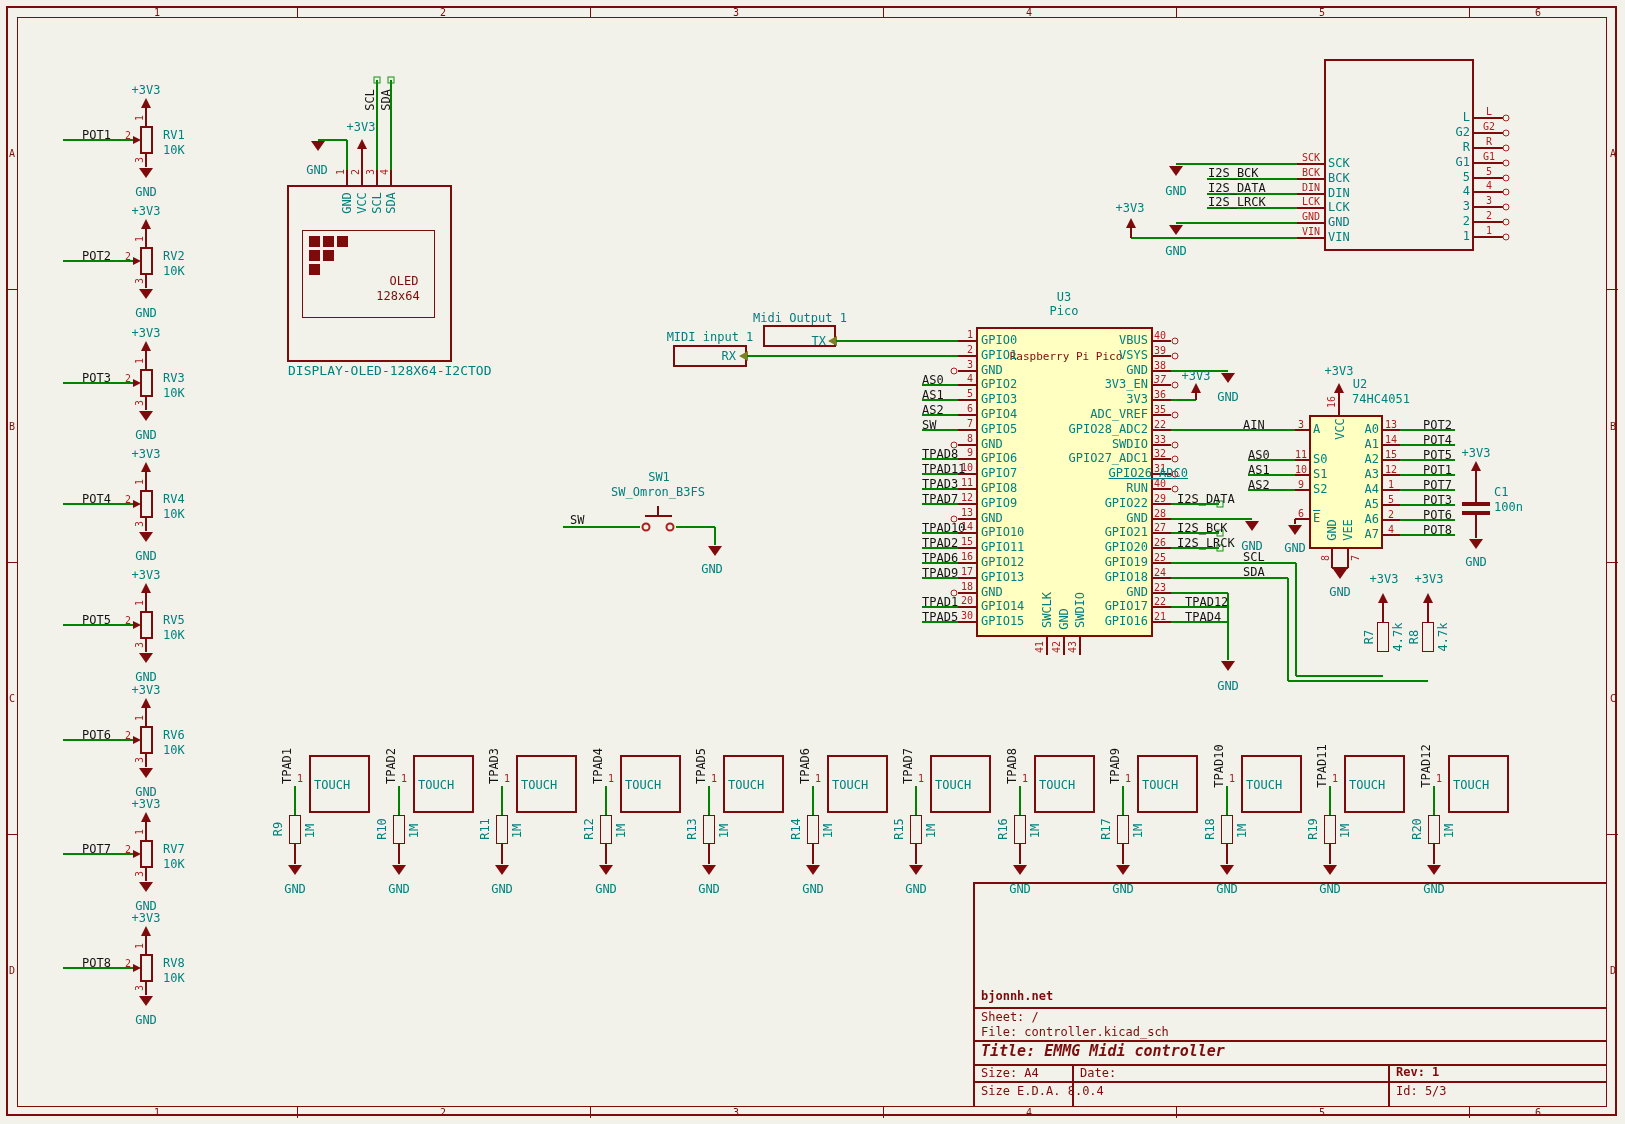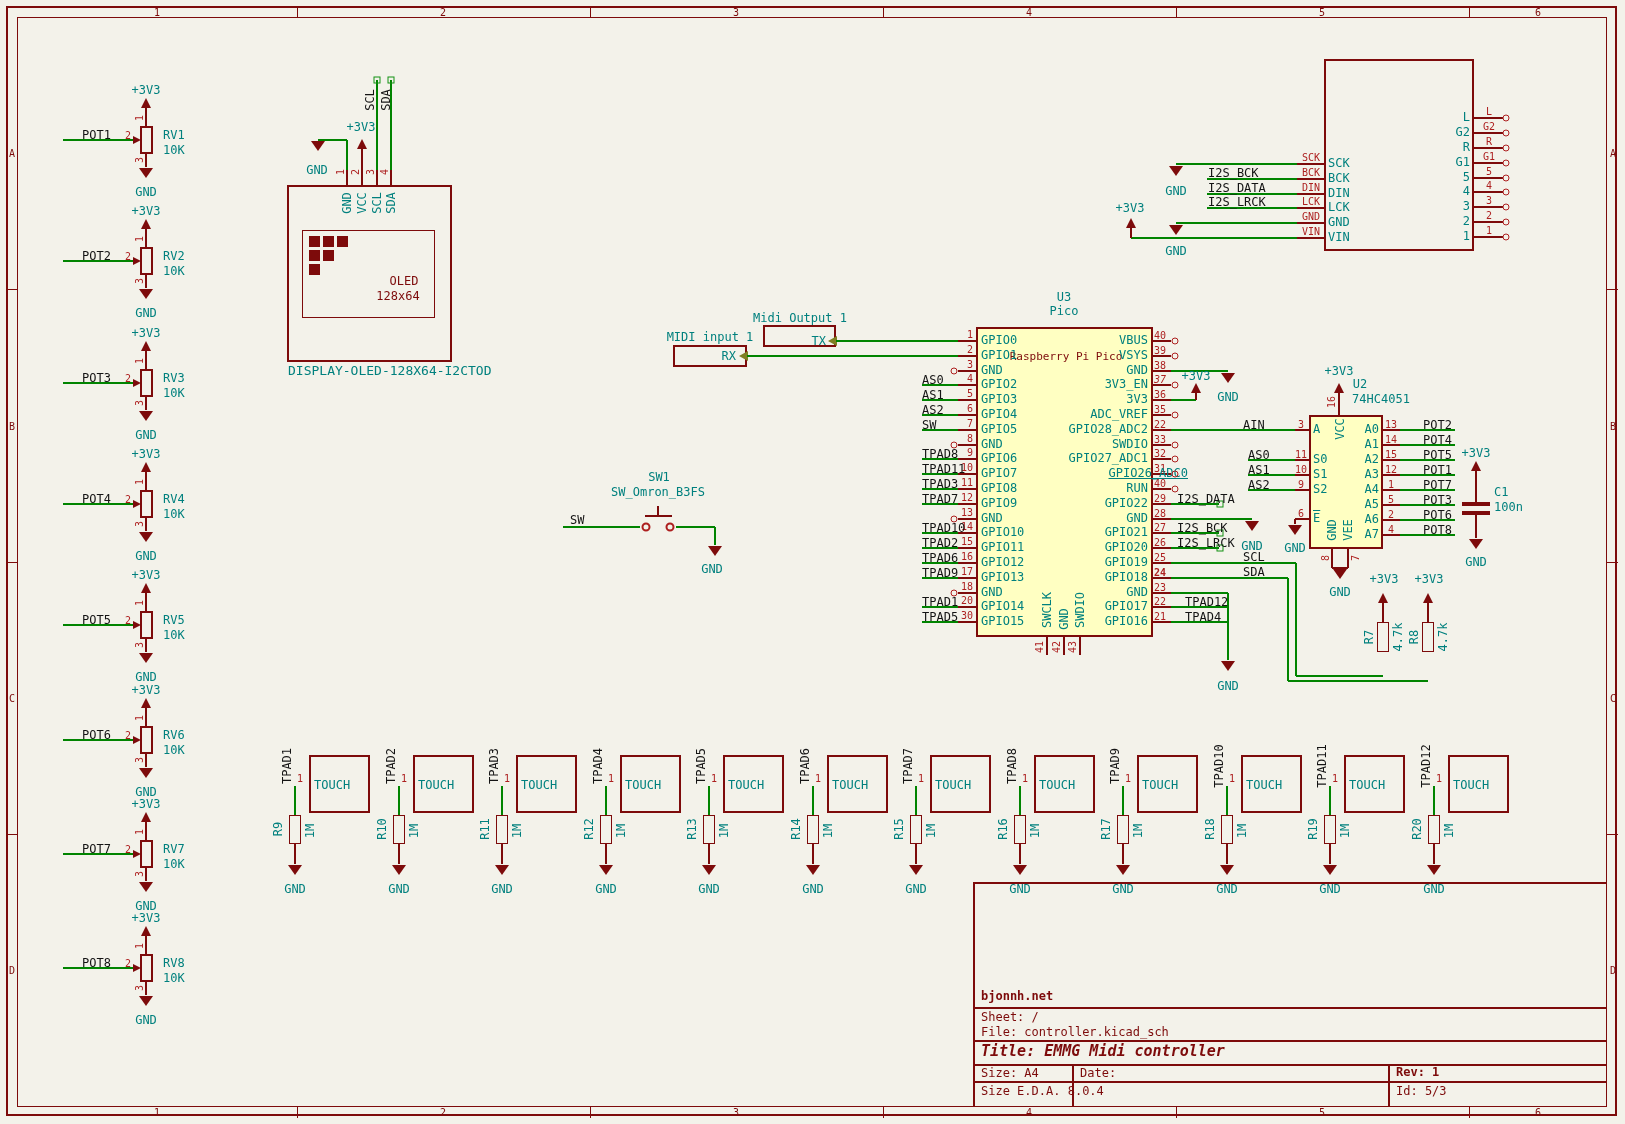--- a/index.html
+++ b/index.html
@@ -487,21 +487,21 @@
     <div class="ln" style="left:1153px;top:532px;width:18px;height:2px;background:#7D0B0B;"></div>
     <div class="t red hc" style="left:1160px;top:527px;">27</div>
     <div class="t teal tr" style="left:1148px;top:526px;">GPIO21</div>
     <div class="ln" style="left:1153px;top:547px;width:18px;height:2px;background:#7D0B0B;"></div>
     <div class="t red hc" style="left:1160px;top:542px;">26</div>
     <div class="t teal tr" style="left:1148px;top:541px;">GPIO20</div>
     <div class="ln" style="left:1153px;top:562px;width:18px;height:2px;background:#7D0B0B;"></div>
     <div class="t red hc" style="left:1160px;top:557px;">25</div>
     <div class="t teal tr" style="left:1148px;top:556px;">GPIO19</div>
     <div class="ln" style="left:1153px;top:577px;width:18px;height:2px;background:#7D0B0B;"></div>
-    <div class="t red hc" style="left:1160px;top:572px;font-weight:bold;">24</div>
+    <div class="t red hc" style="left:1160px;top:572px;">24</div>
     <div class="t teal tr" style="left:1148px;top:571px;">GPIO18</div>
     <div class="ln" style="left:1153px;top:592px;width:18px;height:2px;background:#7D0B0B;"></div>
     <div class="t red hc" style="left:1160px;top:587px;">23</div>
     <div class="t teal tr" style="left:1148px;top:586px;">GND</div>
     <div class="ln" style="left:1153px;top:606px;width:18px;height:2px;background:#7D0B0B;"></div>
     <div class="t red hc" style="left:1160px;top:601px;">22</div>
     <div class="t teal tr" style="left:1148px;top:600px;">GPIO17</div>
     <div class="ln" style="left:1153px;top:621px;width:18px;height:2px;background:#7D0B0B;"></div>
     <div class="t red hc" style="left:1160px;top:616px;">21</div>
     <div class="t teal tr" style="left:1148px;top:615px;">GPIO16</div>

